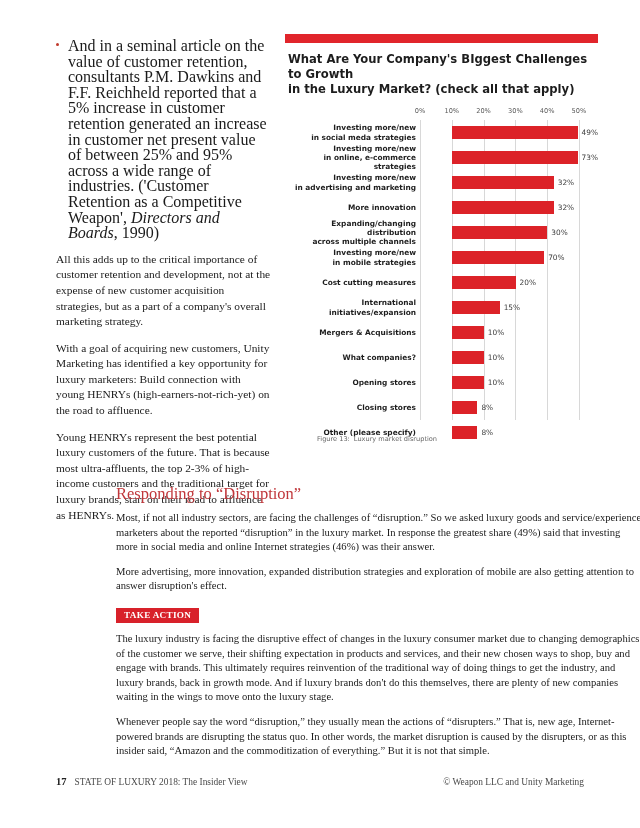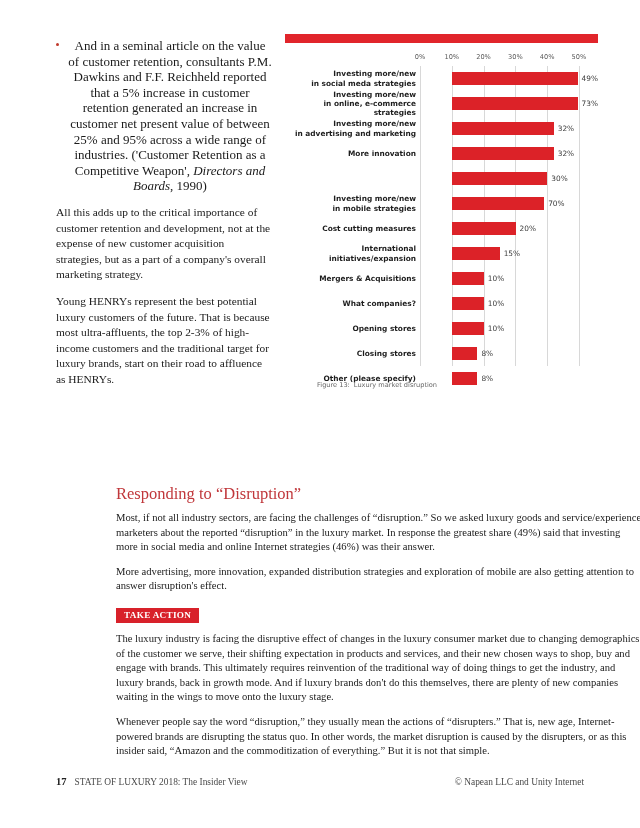--- a/index.html
+++ b/index.html
@@ -20,23 +20,23 @@
   
   .left-col {
     position: absolute;
     left: 56px;
     top: 38px;
     width: 216px;
   }
   .bullet-para {
     position: relative;
     padding-left: 12px;
-    font-size: 13px;
+    font-size: 16px;
     line-height: 15.6px;
-    text-align: center;
+    text-align: left;
     margin: 0 0 11px 0;
   }
   .bullet-dot {
     position: absolute;
     left: 0;
     top: 5px;
     width: 3px;
     height: 3px;
     border-radius: 50%;
     background: #c0392b;
@@ -217,25 +217,30 @@
 </head>
 <body>
 
 <div class="page">
 
   <div class="left-col">
     <p class="bullet-para">
       <span class="bullet-dot"></span><span>And in a seminal article on the value of customer retention, consultants P.M. Dawkins and F.F. Reichheld reported that a 5% increase in customer retention generated an increase in customer net present value of between 25% and 95% across a wide range of industries. ('Customer Retention as a Competitive Weapon',</span> <span class="ital">Directors and Boards</span><span>, 1990)</span>
     </p>
     <p class="left-para">All this adds up to the critical importance of customer retention and development, not at the expense of new customer acquisition strategies, but as a part of a company's overall marketing strategy.</p>
+    <p class="left-para">With a goal of acquiring new customers, Unity Marketing has identified a key opportunity for luxury marketers: Build connection with young HENRYs (high-earners-not-rich-yet) on the road to affluence.</p>
     <p class="left-para">Young HENRYs represent the best potential luxury customers of the future. That is because most ultra-affluents, the top 2-3% of high-income customers and the traditional target for luxury brands, start on their road to affluence as HENRYs.</p>
   </div>
 
   <div class="chart-panel">
     <div class="chart-topbar"></div>
+    <div class="chart-title">
+      <div>What Are Your Company's BIggest Challenges to Growth</div>
+      <div>in the Luxury Market? (check all that apply)</div>
+    </div>
 
     <div class="chart-body">
       <div class="axis-strip" id="axis-strip">
           <span class="axis-tick" style="left: 0px;">0%</span>
           <span class="axis-tick" style="left: 31.7857px;">10%</span>
           <span class="axis-tick" style="left: 63.5714px;">20%</span>
           <span class="axis-tick" style="left: 95.3571px;">30%</span>
           <span class="axis-tick" style="left: 127.143px;">40%</span>
           <span class="axis-tick" style="left: 158.929px;">50%</span>
         </div>
@@ -274,20 +279,24 @@
               <span class="bar-value">32%</span>
             </div>
             <div class="row">
               <div class="row-label">
                 <div>More innovation</div>
               </div>
               <div class="bar" style="width: 101.714px; background: rgb(220, 34, 40);"></div>
               <span class="bar-value">32%</span>
             </div>
             <div class="row">
+              <div class="row-label">
+                <div>Expanding/changing distribution</div>
+                <div>across multiple channels</div>
+              </div>
               <div class="bar" style="width: 95.3571px; background: rgb(220, 34, 40);"></div>
               <span class="bar-value">30%</span>
             </div>
             <div class="row">
               <div class="row-label">
                 <div>Investing more/new</div>
                 <div>in mobile strategies</div>
               </div>
               <div class="bar" style="width: 92.1786px; background: rgb(220, 34, 40);"></div>
               <span class="bar-value">70%</span>
@@ -357,16 +366,16 @@
     <div class="take-action">TAKE ACTION</div>
     <p class="full-para">The luxury industry is facing the disruptive effect of changes in the luxury consumer market due to changing demographics of the customer we serve, their shifting expectation in products and services, and their new chosen ways to shop, buy and engage with brands. This ultimately requires reinvention of the traditional way of doing things to get the industry, and luxury brands, back in growth mode. And if luxury brands don't do this themselves, there are plenty of new companies waiting in the wings to move onto the luxury stage.</p>
     <p class="full-para">Whenever people say the word “disruption,” they usually mean the actions of “disrupters.” That is, new age, Internet-powered brands are disrupting the status quo. In other words, the market disruption is caused by the disrupters, or as this insider said, “Amazon and the commoditization of everything.” But it is not that simple.</p>
   </div>
 
   <div class="footer">
     <div class="footer-left">
       <span class="page-num">17</span>
       <span>STATE OF LUXURY 2018: The Insider View</span>
     </div>
-    <div>© Napean LLC and Unity Internet</div>
+    <div>© Weapon LLC and Unity Marketing</div>
   </div>
 
 </div>
 
 </body></html>

